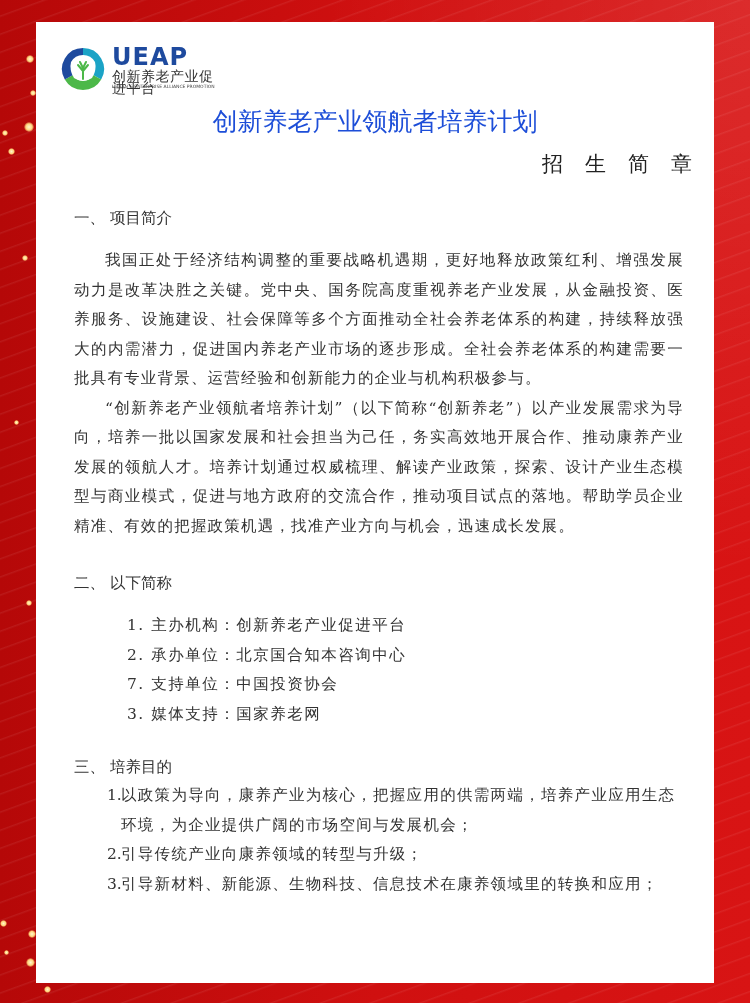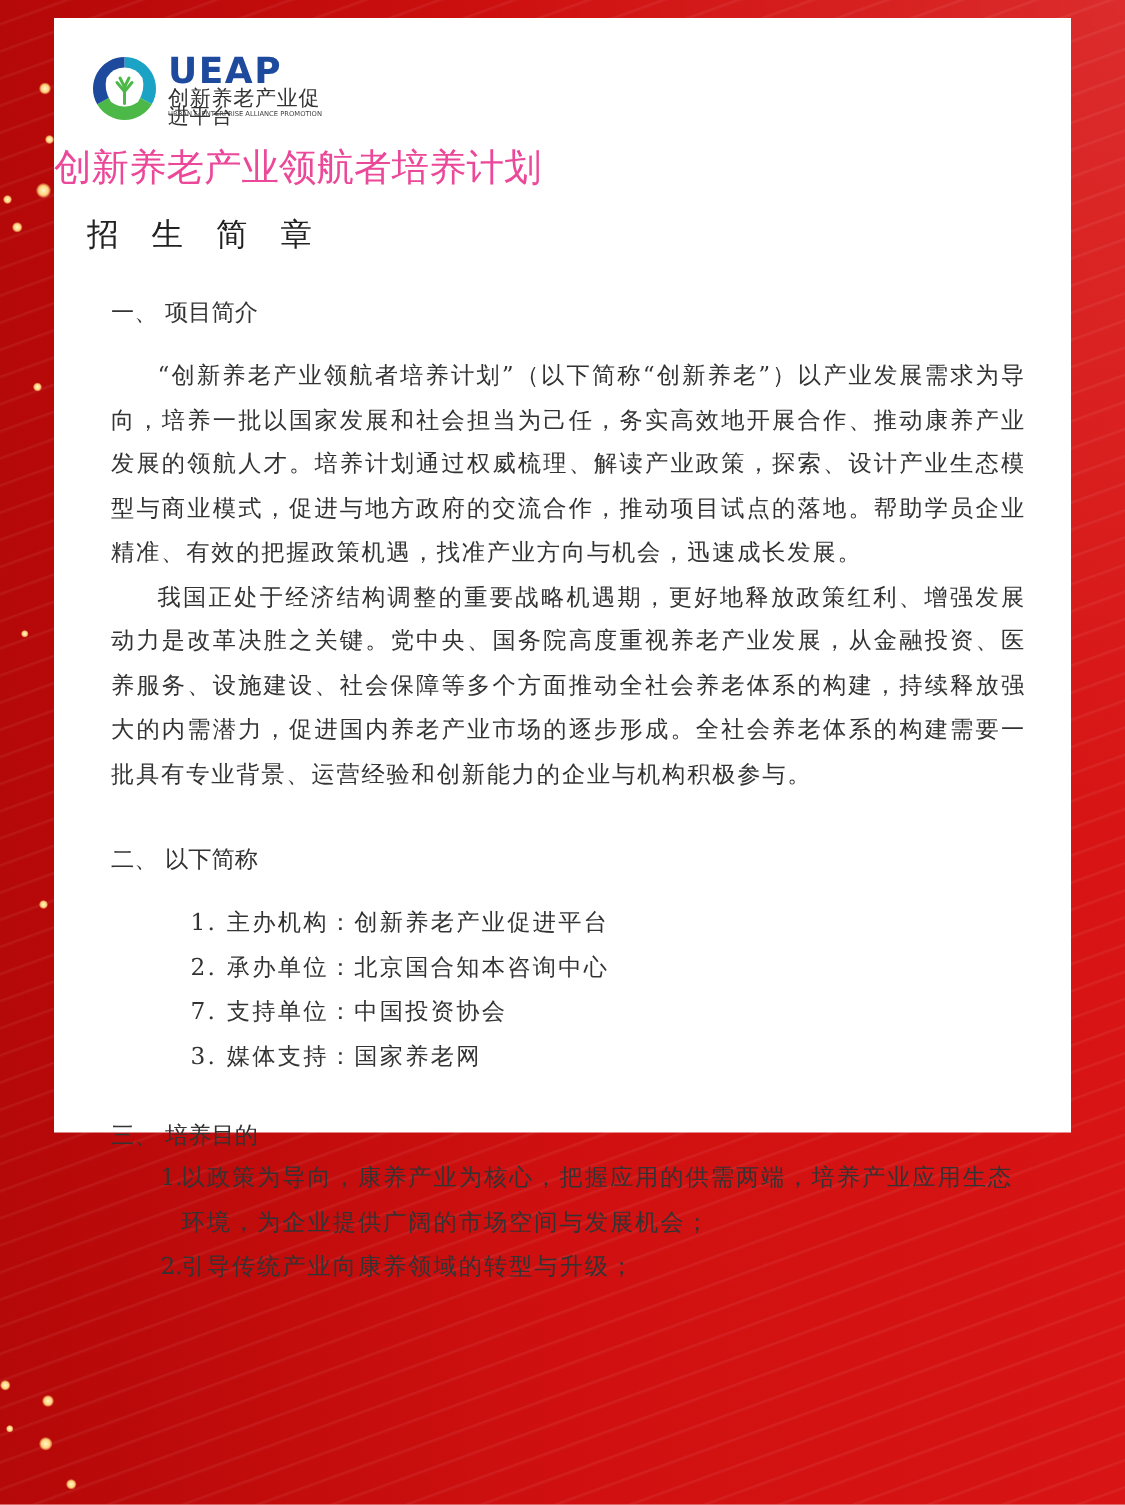--- a/index.html
+++ b/index.html
@@ -23,23 +23,23 @@
         linear-gradient(90deg, #b50808 0%, #d01010 50%, #d81414 100%);
     }
     .sparkle {
       position: absolute;
       border-radius: 50%;
       background: radial-gradient(circle, #fff7d0 0%, #ffd27a 45%, rgba(255,180,80,0) 75%);
     }
     .paper {
       position: absolute;
       left: 36px;
-      top: 12px;
+      top: 22px;
       width: 678px;
-      height: 743px;
+      height: 961px;
       background: #ffffff;
     }
     .logo {
       position: absolute;
       left: 24px;
       top: 22px;
       width: 160px;
       height: 52px;
     }
     .logo-mark {
@@ -78,33 +78,34 @@
       font-size: 4.5px;
       color: #444;
       line-height: 6px;
       white-space: nowrap;
     }
     .title {
       position: absolute;
       left: 0;
       right: 0;
       top: 84px;
+      text-align: center;
       font-family: "DejaVu Sans", "Liberation Sans", sans-serif;
       font-size: 25px;
-      color: #ec4899;
+      color: #1d4ed8;
       line-height: 32px;
       letter-spacing: 0px;
     }
     .subtitle {
       position: absolute;
       left: 0;
       right: 0;
       top: 130px;
-      text-align: left;
-      font-family: Liberation Serif, serif;
+      text-align: right;
+      font-family: Liberation Mono, monospace;
       font-size: 21px;
       color: #222;
       line-height: 28px;
       letter-spacing: 22px;
       padding-left: 22px;
     }
     .content {
       position: absolute;
       left: 38px;
       top: 182px;
@@ -193,22 +194,22 @@
   <div class="title">创新养老产业领航者培养计划</div>
   <div class="subtitle">招生简章</div>
 
   <div class="content">
 
     <div class="heading">
       <span class="num">一、</span>
       <span>项目简介</span>
     </div>
     <div style="height:14px"></div>
+    <p class="para">我国正处于经济结构调整的重要战略机遇期，更好地释放政策红利、增强发展动力是改革决胜之关键。党中央、国务院高度重视养老产业发展，从金融投资、医养服务、设施建设、社会保障等多个方面推动全社会养老体系的构建，持续释放强大的内需潜力，促进国内养老产业市场的逐步形成。全社会养老体系的构建需要一批具有专业背景、运营经验和创新能力的企业与机构积极参与。</p>
     <p class="para">“创新养老产业领航者培养计划”（以下简称“创新养老”）以产业发展需求为导向，培养一批以国家发展和社会担当为己任，务实高效地开展合作、推动康养产业发展的领航人才。培养计划通过权威梳理、解读产业政策，探索、设计产业生态模型与商业模式，促进与地方政府的交流合作，推动项目试点的落地。帮助学员企业精准、有效的把握政策机遇，找准产业方向与机会，迅速成长发展。</p>
-    <p class="para">我国正处于经济结构调整的重要战略机遇期，更好地释放政策红利、增强发展动力是改革决胜之关键。党中央、国务院高度重视养老产业发展，从金融投资、医养服务、设施建设、社会保障等多个方面推动全社会养老体系的构建，持续释放强大的内需潜力，促进国内养老产业市场的逐步形成。全社会养老体系的构建需要一批具有专业背景、运营经验和创新能力的企业与机构积极参与。</p>
 
     <div style="height:28px"></div>
 
     <div class="heading">
       <span class="num">二、</span>
       <span>以下简称</span>
     </div>
     <div class="org-list">
       <div class="org-item">1. 主办机构：创新养老产业促进平台</div>
       <div class="org-item">2. 承办单位：北京国合知本咨询中心</div>
@@ -222,16 +223,19 @@
       <span class="num">三、</span>
       <span>培养目的</span>
     </div>
     <div class="goal-list">
       <div class="goal-item">
         <span class="idx">1.</span><span>以政策为导向，康养产业为核心，把握应用的供需两端，培养产业应用生态环境，为企业提供广阔的市场空间与发展机会；</span>
       </div>
       <div class="goal-item">
         <span class="idx">2.</span><span>引导传统产业向康养领域的转型与升级；</span>
       </div>
+      <div class="goal-item">
+        <span class="idx">3.</span><span>引导新材料、新能源、生物科技、信息技术在康养领域里的转换和应用；</span>
+      </div>
     </div>
 
   </div>
 </div>
 
 </body></html>

